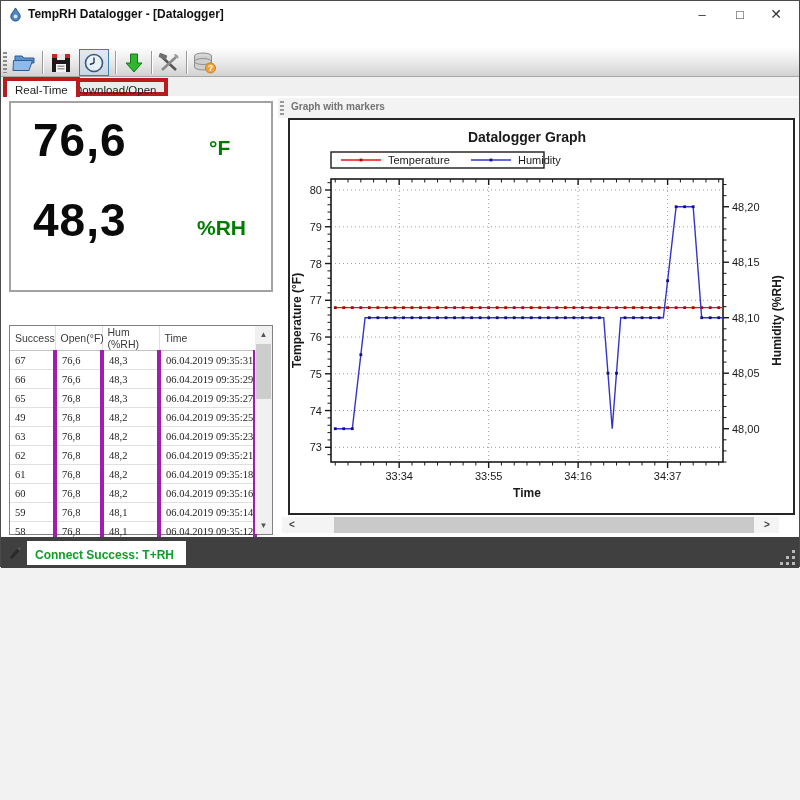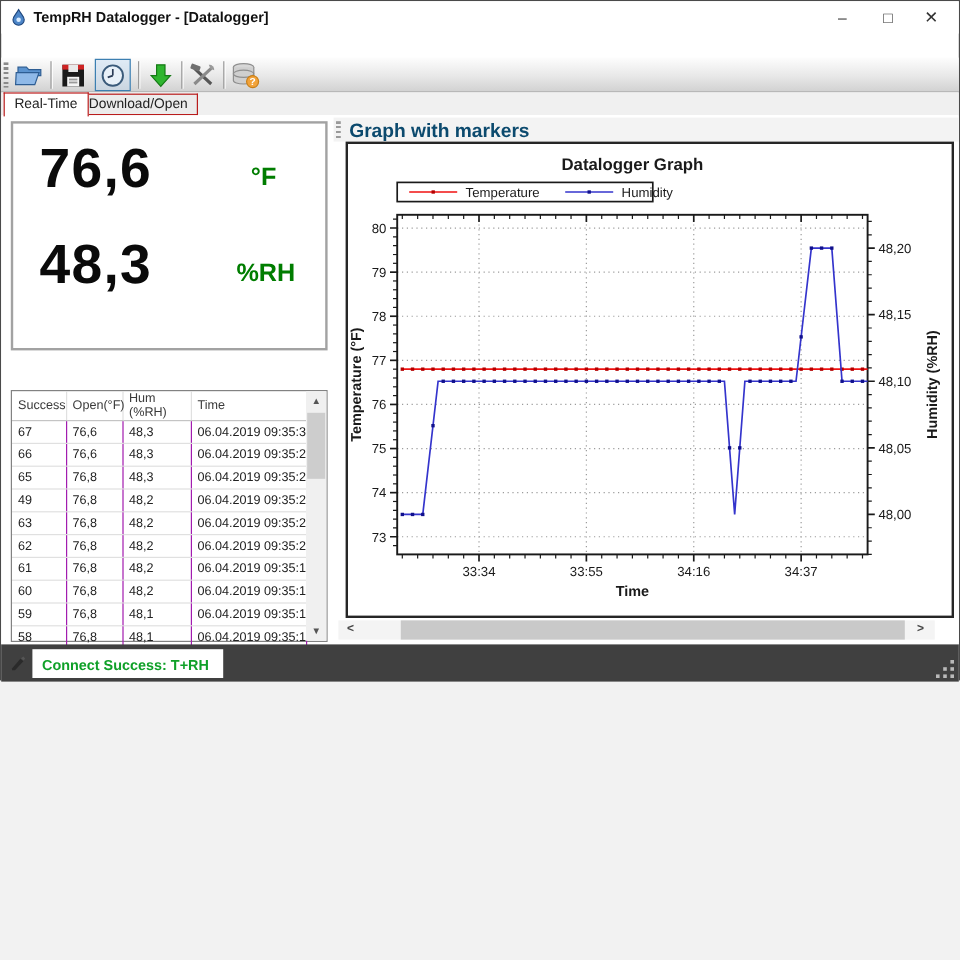--- a/index.html
+++ b/index.html
@@ -22,51 +22,51 @@
   .toolbar { position:absolute; left:0; top:47px; width:100%; height:29px;
     background:linear-gradient(#fdfdfd,#e8e8e8 55%,#d2d2d2); border-bottom:1px solid #a8a8a8; }
   .tb-grip { position:absolute; left:2px; top:4px; width:4px; height:21px;
     background:repeating-linear-gradient(#8a8a8a 0 2px, transparent 2px 4px); }
   .tb-btn { position:absolute; top:1px; width:30px; height:27px; display:flex; align-items:center; justify-content:center; }
   .tb-btn.selected { border:1px solid #3c7fb1; background:rgba(190,215,240,.45); }
   .tb-sep { position:absolute; top:3px; width:1px; height:23px; background:#9a9a9a; box-shadow:1px 0 0 #fff; }
 
   
   .tabstrip { position:absolute; left:0; top:76px; width:100%; height:19px; background:#f0f0f0; }
-  .tab { position:absolute; top:1px; height:18px; font-size:11.5px; color:#222; padding:2px 8px 0 8px; border:1px solid #b91c1c; }
+  .tab { position:absolute; top:1px; height:18px; font-size:11.5px; color:#222; padding:2px 8px 0 8px; border:4px solid #b91c1c; }
   .tab.active { top:0; height:20px; background:#fff; border-bottom:none; z-index:2; padding-top:3px; }
   .tab.inactive { background:#ececec; border-left:none; }
 
   
   .page { position:absolute; left:0; top:95px; width:100%; height:441px; background:#fff; }
 
   
   .readout { position:absolute; left:8px; top:5px; width:264px; height:191px; border:2px solid #a2a2a2; background:#fff; }
   .big-num { position:absolute; left:22px; font-size:46px; font-weight:bold; color:#0a0a0a; letter-spacing:1px; }
   .num-temp { top:10px; } .num-hum { top:90px; }
   .unit { position:absolute; font-size:21px; font-weight:bold; color:#007d00; }
   .unit-f { left:198px; top:33px; } .unit-rh { left:186px; top:113px; }
 
   
   .table-wrap { position:absolute; left:8px; top:229px; width:264px; height:210px; border:1px solid #828282; background:#fff; }
   table.log { border-collapse:collapse; table-layout:fixed; width:245px; font-size:10.5px; color:#222; }
   table.log th { font-weight:normal; color:#3a3a3a; text-align:left; height:20px; padding:0 0 0 5px;
     border-right:1px solid #e0e0e0; border-bottom:1px solid #c4c4c4; }
-  table.log td { height:19px; padding:0 0 0 5px; border-right:1px solid #a21caf; border-bottom:1px solid #e0e0e0; white-space:nowrap; overflow:hidden; }
+  table.log td { height:19px; padding:0 0 0 5px; border-right:4px solid #a21caf; border-bottom:1px solid #e0e0e0; white-space:nowrap; overflow:hidden;font-family:Liberation Serif, serif; }
   .vscroll { position:absolute; right:0; top:0; width:17px; height:208px; background:#f0f0f0; }
   .vs-arrow { position:absolute; left:0; width:17px; height:17px; text-align:center; font-size:8px; color:#555; line-height:17px; }
   .vs-up { top:0; } .vs-down { bottom:0; }
   .vs-thumb { position:absolute; left:1px; top:18px; width:15px; height:55px; background:#cdcdcd; }
 
   
   .graph-panel { position:absolute; left:277px; top:2px; width:521px; height:437px; background:#fff; }
   .gp-header { position:absolute; left:0; top:0; width:100%; height:20px; background:#f3f3f3; }
   .gp-grip { position:absolute; left:2px; top:3px; width:4px; height:14px;
     background:repeating-linear-gradient(#9a9a9a 0 2px, transparent 2px 4px); }
-  .gp-title { position:absolute; left:13px; top:3px; font-size:16px; font-weight:bold; color:#0c4a6e; }
+  .gp-title { position:absolute; left:13px; top:3px; font-size:10px; font-weight:bold; color:#737373; }
   .chart-box { position:absolute; left:10px; top:20px; width:507px; height:397px; border:2px solid #262626; background:#fff; }
   .hscroll { position:absolute; left:4px; top:419px; width:497px; height:16px; background:#f4f4f4; }
   .hs-btn { position:absolute; top:0; width:20px; height:16px; text-align:center; font-size:10px; font-weight:bold; color:#444; line-height:15px; }
   .hs-left { left:0; } .hs-right { right:2px; }
   .hs-thumb { position:absolute; left:52px; top:0; width:420px; height:16px; background:#c9c9c9; }
 
   
   .statusarea { position:absolute; left:0; top:536px; width:100%; height:31px; background:#404040; }
   .status-icon { position:absolute; left:7px; top:7px; }
   .status-chip { position:absolute; left:26px; top:4px; height:24px; background:#fff; padding:4px 12px 0 8px; }

